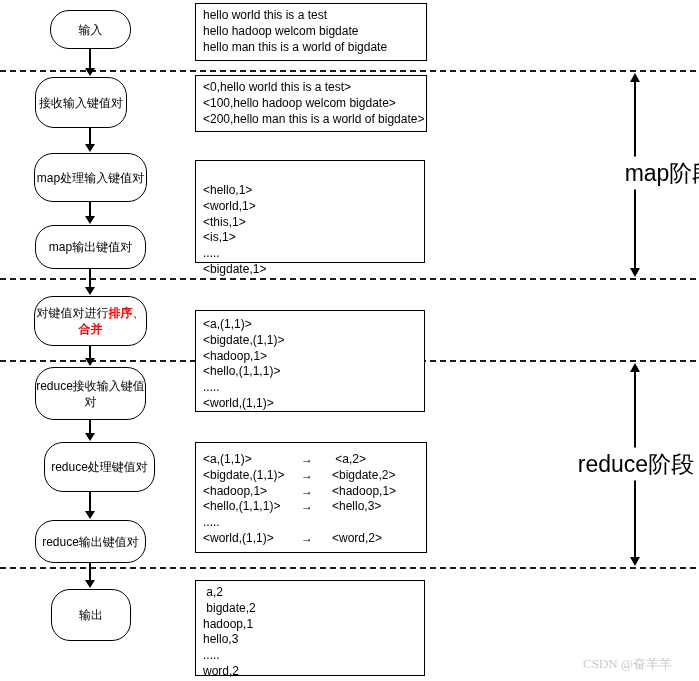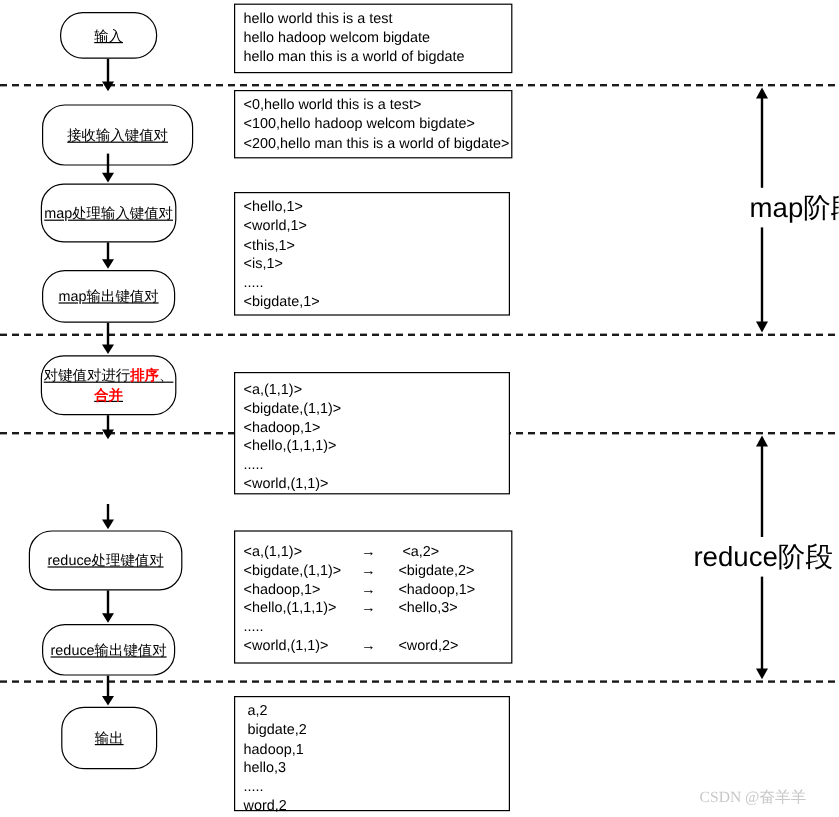--- a/index.html
+++ b/index.html
@@ -9,21 +9,21 @@
   }
   
   .dash{
     position:absolute;left:0;width:699px;height:1.5px;
     background:repeating-linear-gradient(90deg,#1a1a1a 0 6px,transparent 6px 10px);
   }
   
   .node{
     position:absolute;background:#fff;border:1.5px solid #000;border-radius:19px;
     display:flex;flex-direction:column;align-items:center;justify-content:center;
-    text-align:center;font-size:12px;line-height:16px;box-sizing:border-box;z-index:3;text-decoration:underline;
+    text-align:center;font-size:12px;line-height:16px;box-sizing:border-box;z-index:3;
   }
   .hl{color:var(--highlight-red,#ff0000);font-weight:bold;}
   
   .conn{position:absolute;width:11px;z-index:4;}
   .conn .cline{position:absolute;left:4.8px;top:0;bottom:6px;width:1.5px;background:#000;}
   .conn .chead{
     position:absolute;left:0;bottom:0;width:0;height:0;
     border-left:5.5px solid transparent;border-right:5.5px solid transparent;border-top:8px solid #000;
   }
   
@@ -75,36 +75,39 @@
   <div class="phase-arrow" style="left:629.5px;top:363px;height:203px">
     <i class="pline"></i>
     <i class="phead-up"></i>
     <i class="phead-down"></i>
   </div>
   <div class="phase-label" style="left:636px;top:464px">reduce阶段</div>
 
   <div class="node" style="left:50px;top:10px;width:81px;height:39px">
     <span>输入</span>
   </div>
-  <div class="node" style="left:35px;top:87px;width:126px;height:51px">
+  <div class="node" style="left:35px;top:77px;width:92px;height:51px">
     <span>接收输入键值对</span>
   </div>
   <div class="node" style="left:34px;top:153px;width:113px;height:49px">
     <span>map处理输入键值对</span>
   </div>
   <div class="node" style="left:35px;top:225px;width:111px;height:44px">
     <span>map输出键值对</span>
   </div>
   <div class="node" style="left:34px;top:296px;width:113px;height:50px">
     <div>
       <span>对键值对进行</span><span class="hl">排序</span><span>、</span>
     </div>
     <div class="hl">合并</div>
   </div>
-  <div class="node" style="left:24px;top:442px;width:128px;height:50px">
+  <div class="node" style="left:35px;top:367px;width:111px;height:53px">
+    <span>reduce接收输入键值对</span>
+  </div>
+  <div class="node" style="left:44px;top:442px;width:111px;height:50px">
     <span>reduce处理键值对</span>
   </div>
   <div class="node" style="left:35px;top:520px;width:111px;height:43px">
     <span>reduce输出键值对</span>
   </div>
   <div class="node" style="left:51px;top:589px;width:80px;height:52px">
     <span>输出</span>
   </div>
 
   <div class="conn" style="left:84.5px;top:49px;height:27px">
@@ -143,21 +146,21 @@
   <div class="tbox" style="left:195px;top:3px;width:232px;height:58px">
     <div class="tlines">hello world this is a test
 hello hadoop welcom bigdate
 hello man this is a world of bigdate</div>
   </div>
   <div class="tbox" style="left:195px;top:75px;width:232px;height:57px">
     <div class="tlines">&lt;0,hello world this is a test&gt;
 &lt;100,hello hadoop welcom bigdate&gt;
 &lt;200,hello man this is a world of bigdate&gt;</div>
   </div>
-  <div class="tbox" style="left:195px;top:160px;width:230px;height:103px;padding-top:4px">
+  <div class="tbox" style="left:195px;top:160px;width:230px;height:103px;padding-top:22px">
     <div class="tlines">&lt;hello,1&gt;
 &lt;world,1&gt;
 &lt;this,1&gt;
 &lt;is,1&gt;
 .....
 &lt;bigdate,1&gt;</div>
   </div>
   <div class="tbox" style="left:195px;top:310px;width:230px;height:102px;padding-top:6px">
     <div class="tlines">&lt;a,(1,1)&gt;
 &lt;bigdate,(1,1)&gt;

